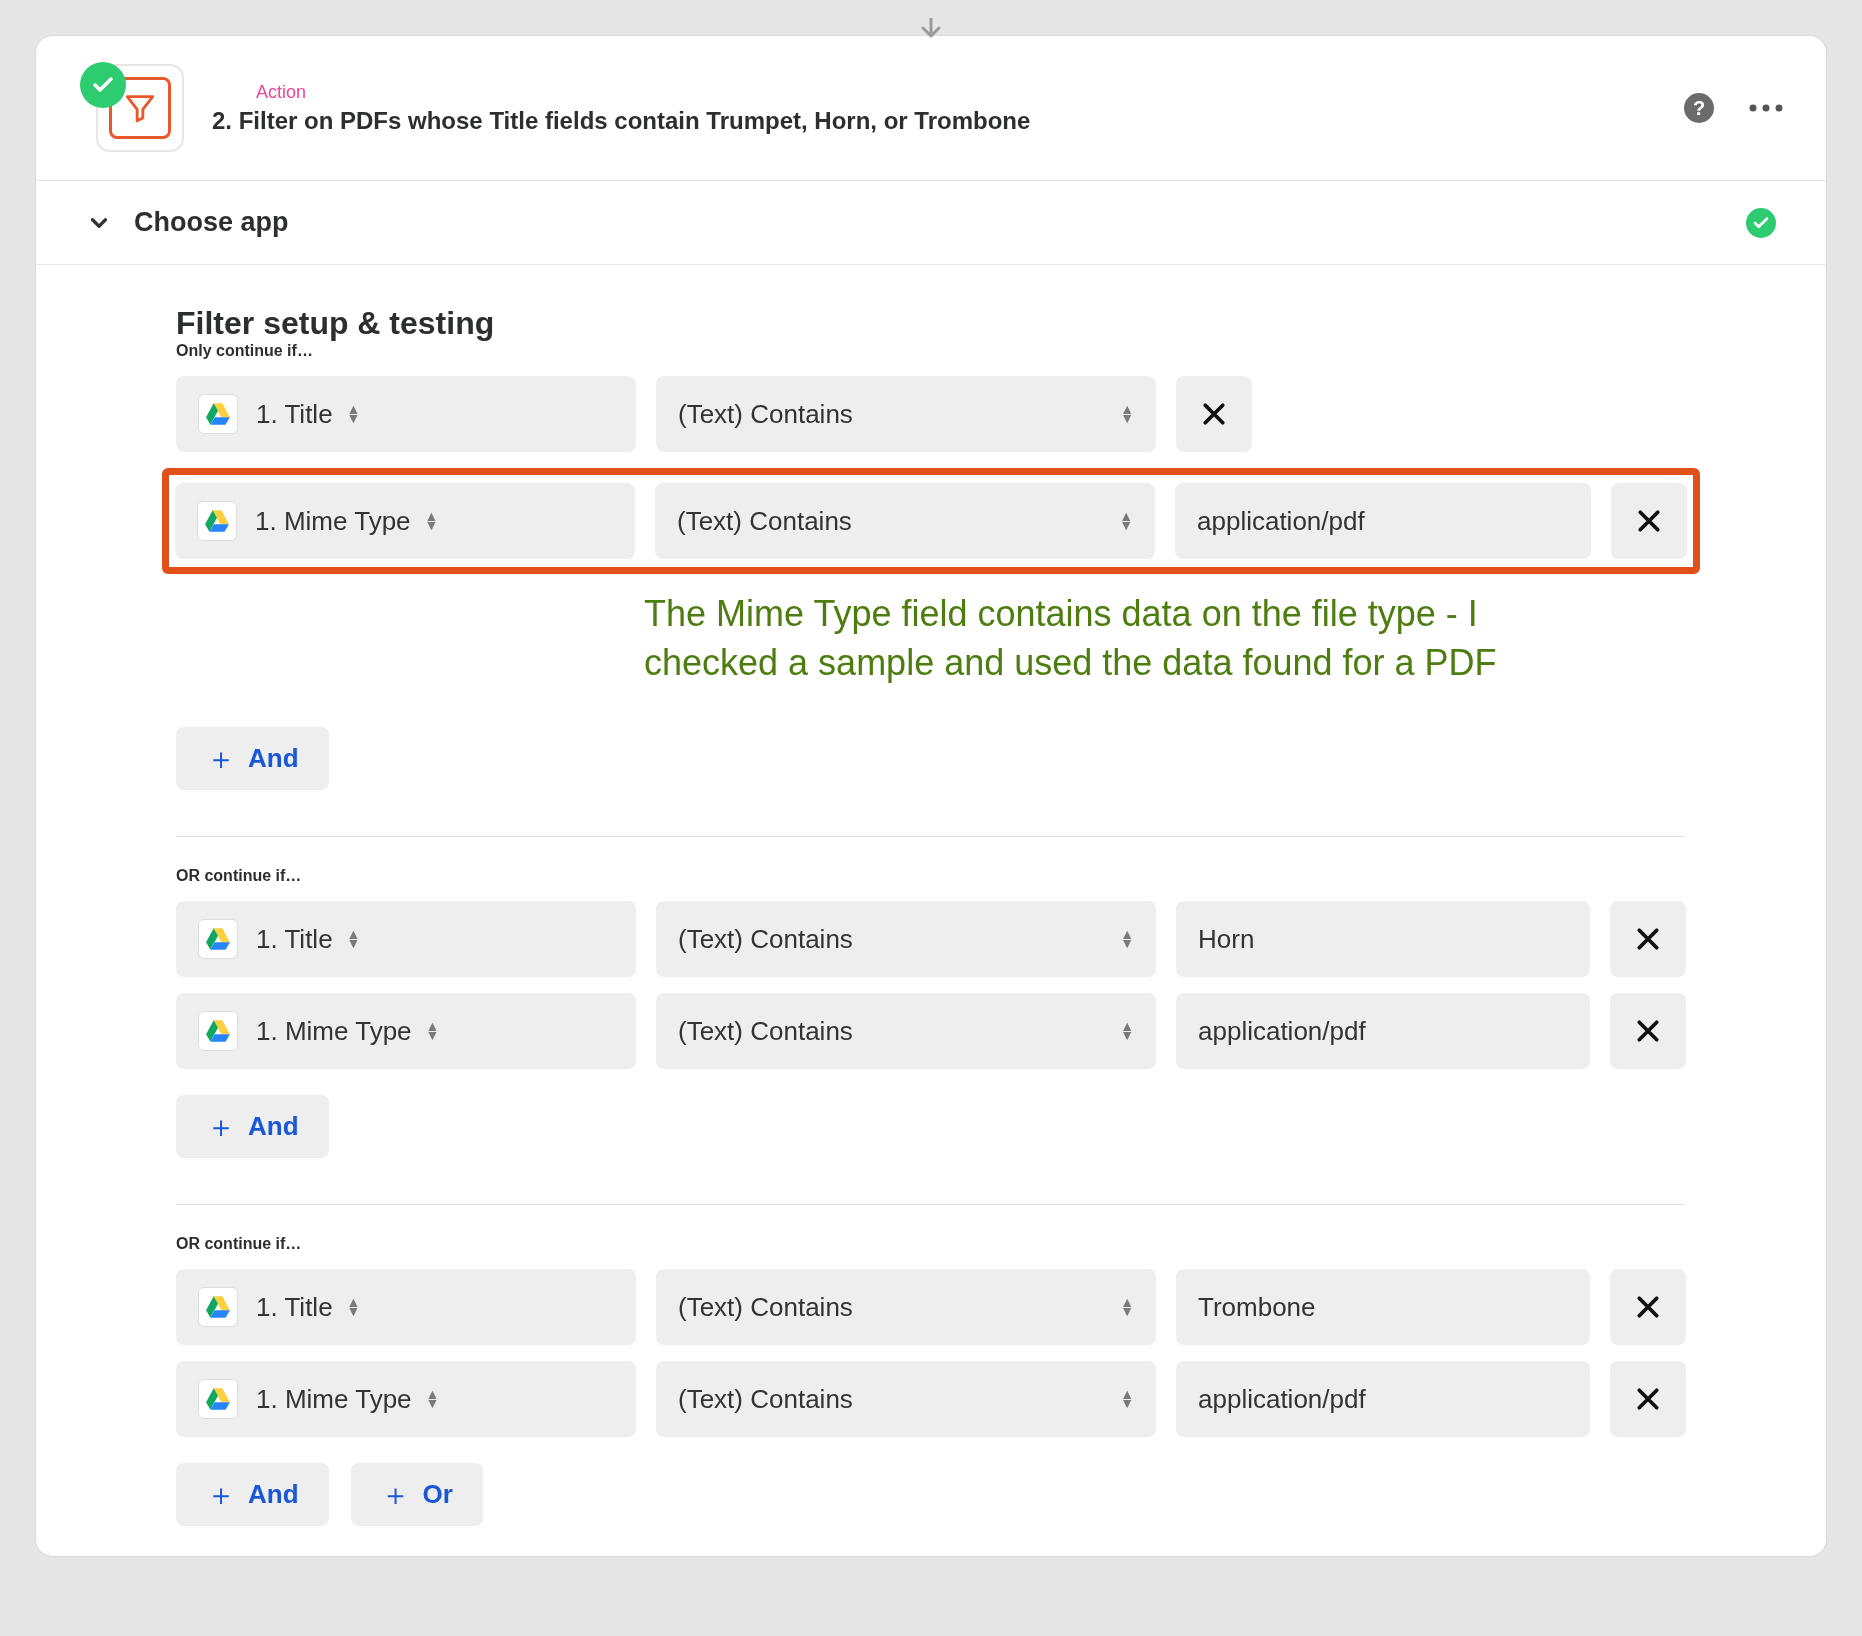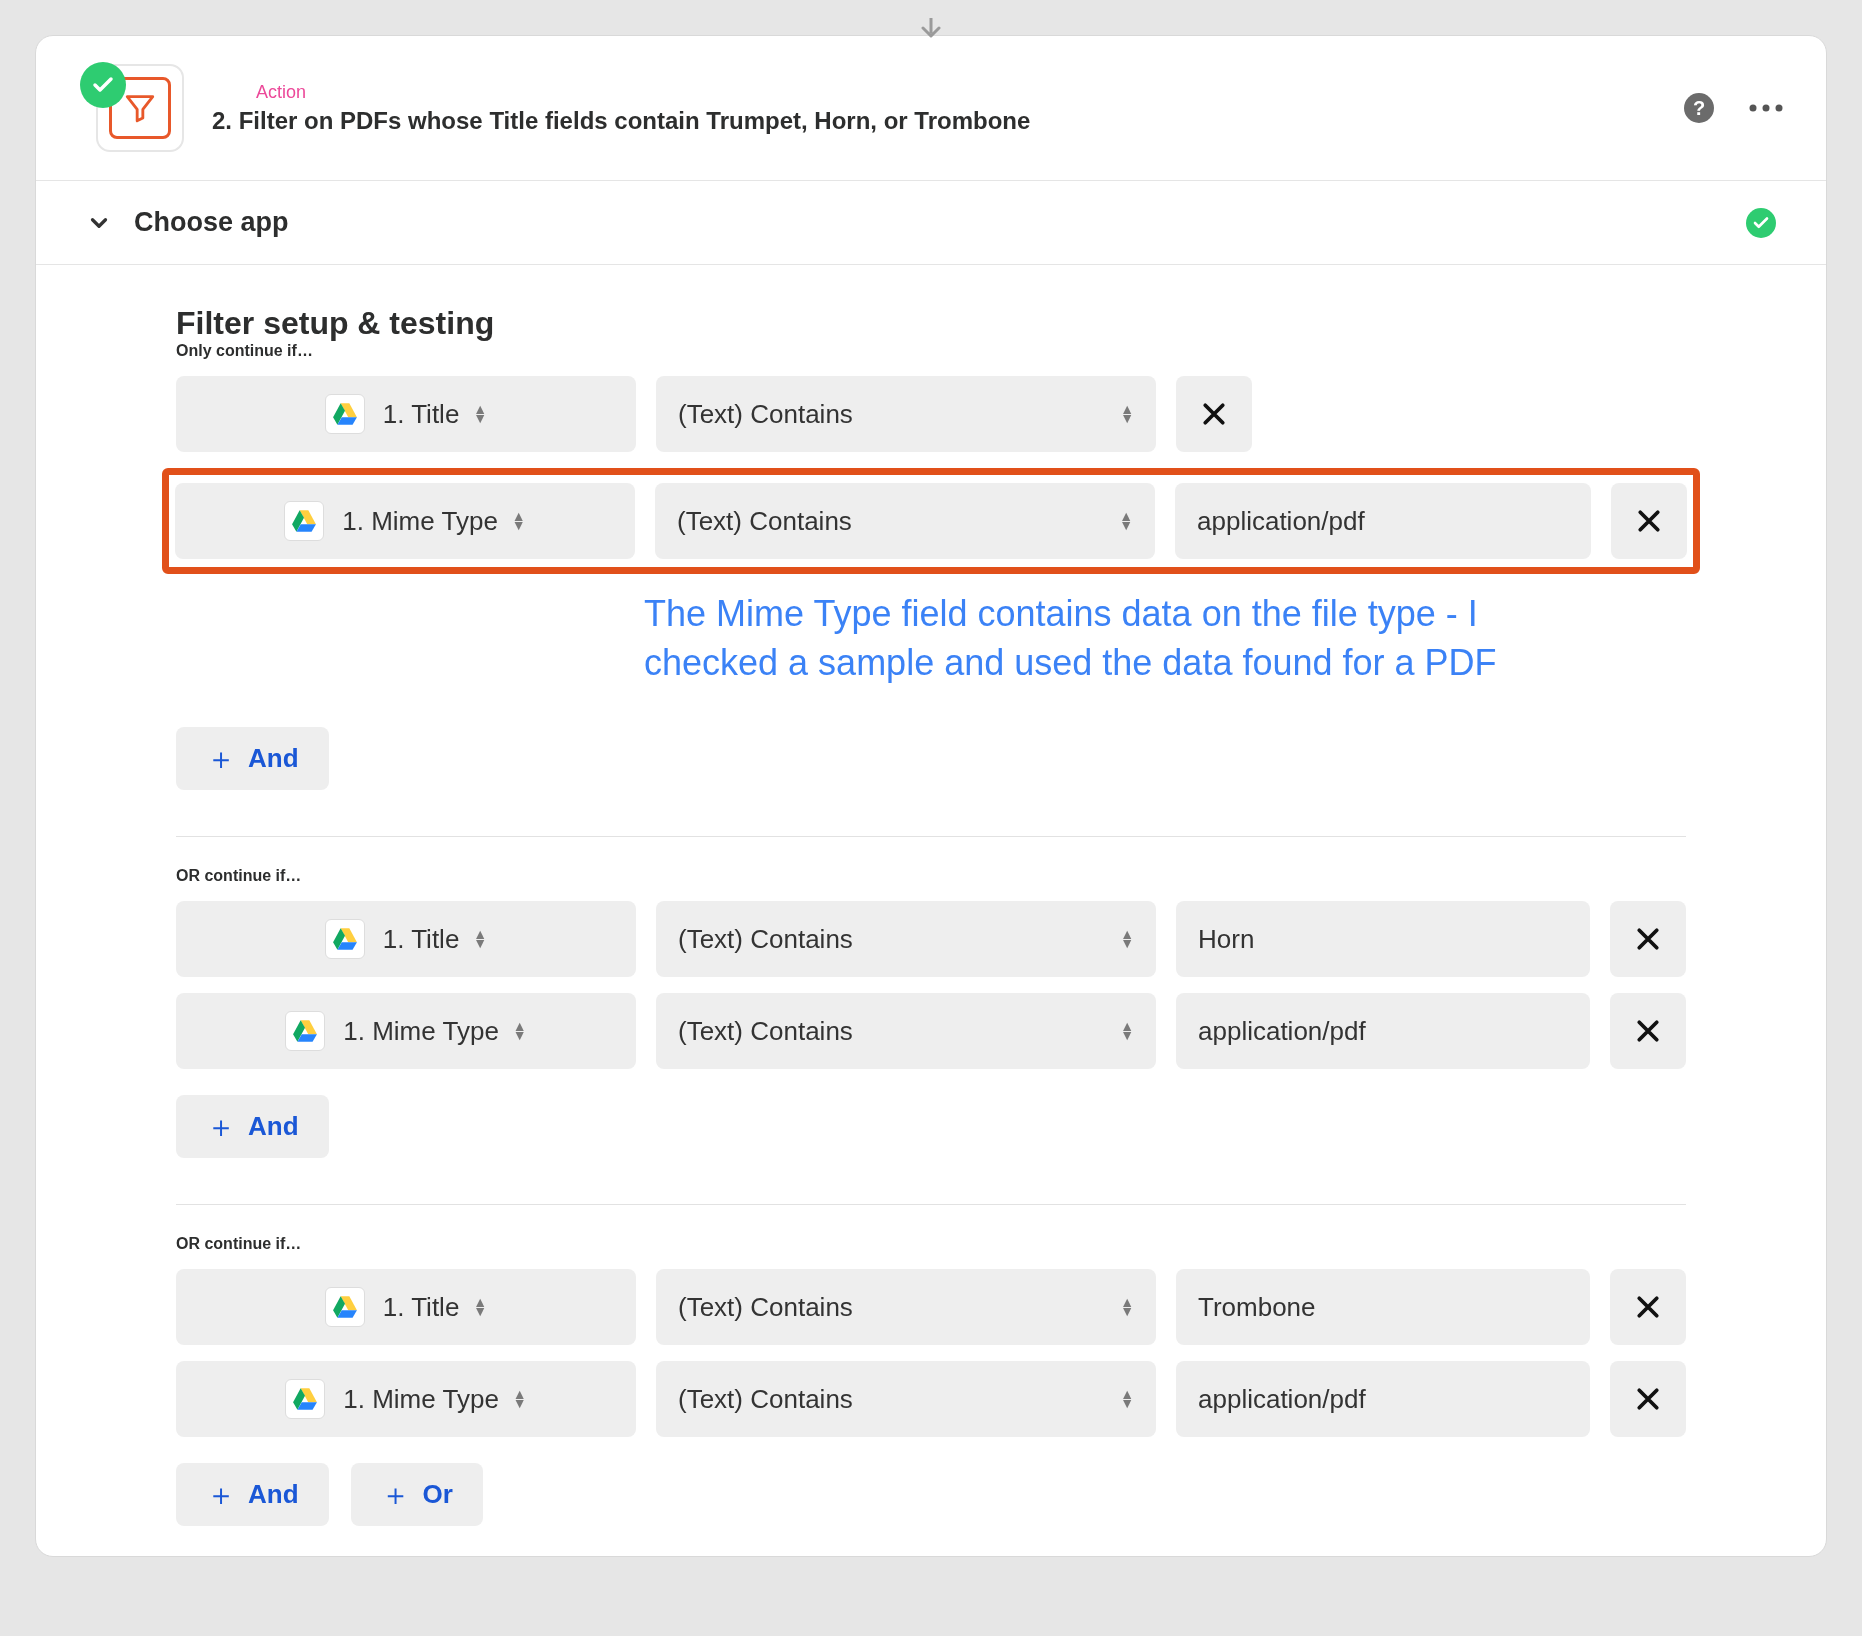--- a/index.html
+++ b/index.html
@@ -89,21 +89,21 @@
   }
   .field-pill, .op-pill, .val-pill {
     background:#eeeeee;
     border-radius: 8px;
     height: 76px;
     display:flex; align-items:center;
     padding: 0 22px;
     font-size: 26px;
     color:#333;
   }
-  .field-pill { width: 460px; justify-content:center; gap:14px; }
+  .field-pill { width: 460px; justify-content:flex-start; gap:14px; }
   .op-pill { width: 500px; justify-content:space-between; }
   .val-pill { flex:1; }
   .field-left { display:flex; align-items:center; gap:18px; }
   .gd-icon {
     width:40px; height:40px;
     background:#fff; border:1px solid #ddd; border-radius:6px;
     display:flex; align-items:center; justify-content:center;
   }
   .sorter { color:#7a7a7a; display:flex; flex-direction:column; line-height:9px; font-size:14px;}
   .x-btn {
@@ -122,21 +122,21 @@
   .btn-row { display:flex; gap: 22px; }
   .divider { border:0; border-top:1px solid #e2e2e2; margin: 46px 0 30px 0; }
   .highlight-box {
     border: 7px solid #e1501a;
     border-radius: 6px;
     padding: 8px 6px 8px 6px;
     margin: 0 -14px 16px -14px;
   }
   .highlight-box .rule-row { margin-bottom: 0; }
   .annotation {
-    color:#3b82f6;
+    color:#4d7c0f;
     font-size: 36px;
     line-height: 1.35;
     margin: 6px 0 30px 468px;
     max-width: 880px;
     font-weight: 400;
   }
   .plus { font-size: 30px; font-weight:400; line-height:0.5; }
   svg { display:block; }
 </style>
 </head>

